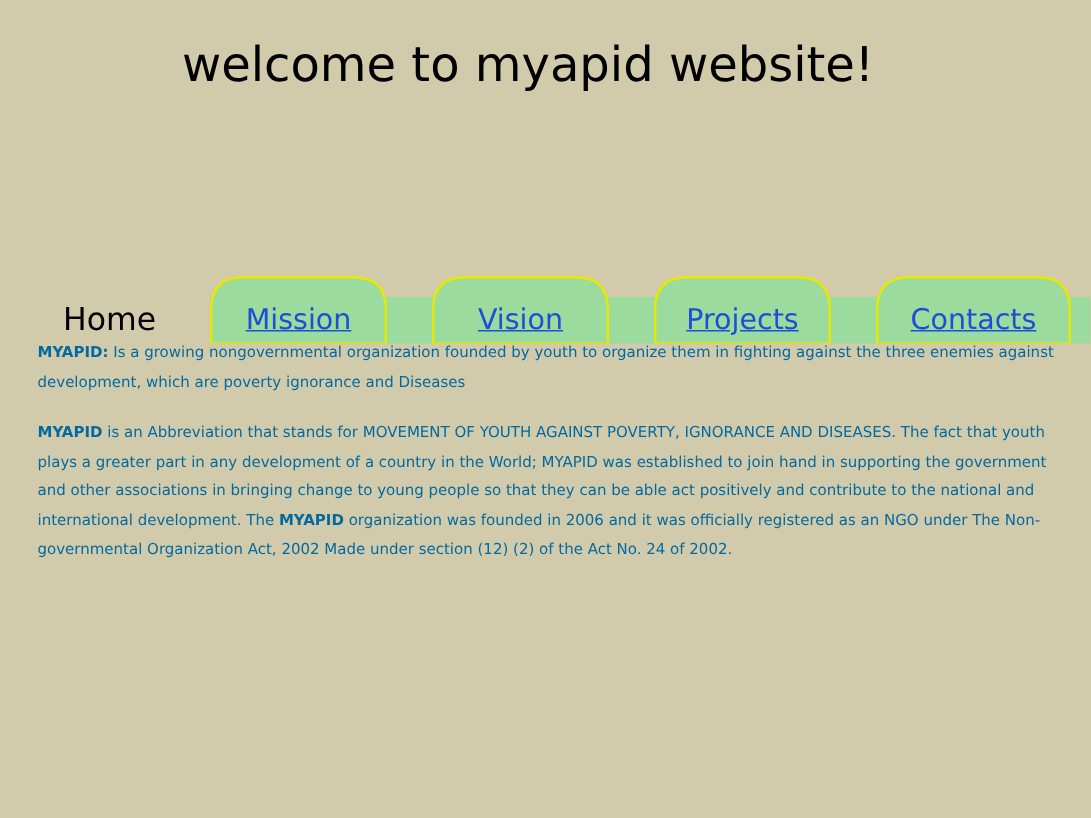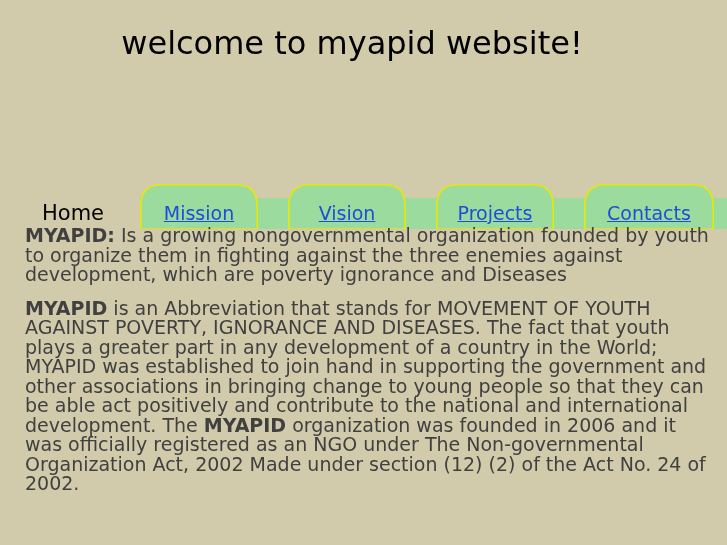--- a/index.html
+++ b/index.html
@@ -87,23 +87,23 @@
     white-space: nowrap;
     cursor: pointer;
   }
 
   
   #content {
     position: absolute;
     left: 25px;
     top: 226px;
     width: 690px;
-    font-size: 19px;
+    font-size: 10px;
     line-height: 19.5px;
-    color: #404040;
+    color: #0369a1;
     font-family: "DejaVu Sans", sans-serif;
   }
   #content p {
     margin: 0 0 14px 0;
   }
   #content .b { font-weight: bold; }
 </style>
 </head>
 <body>
 

